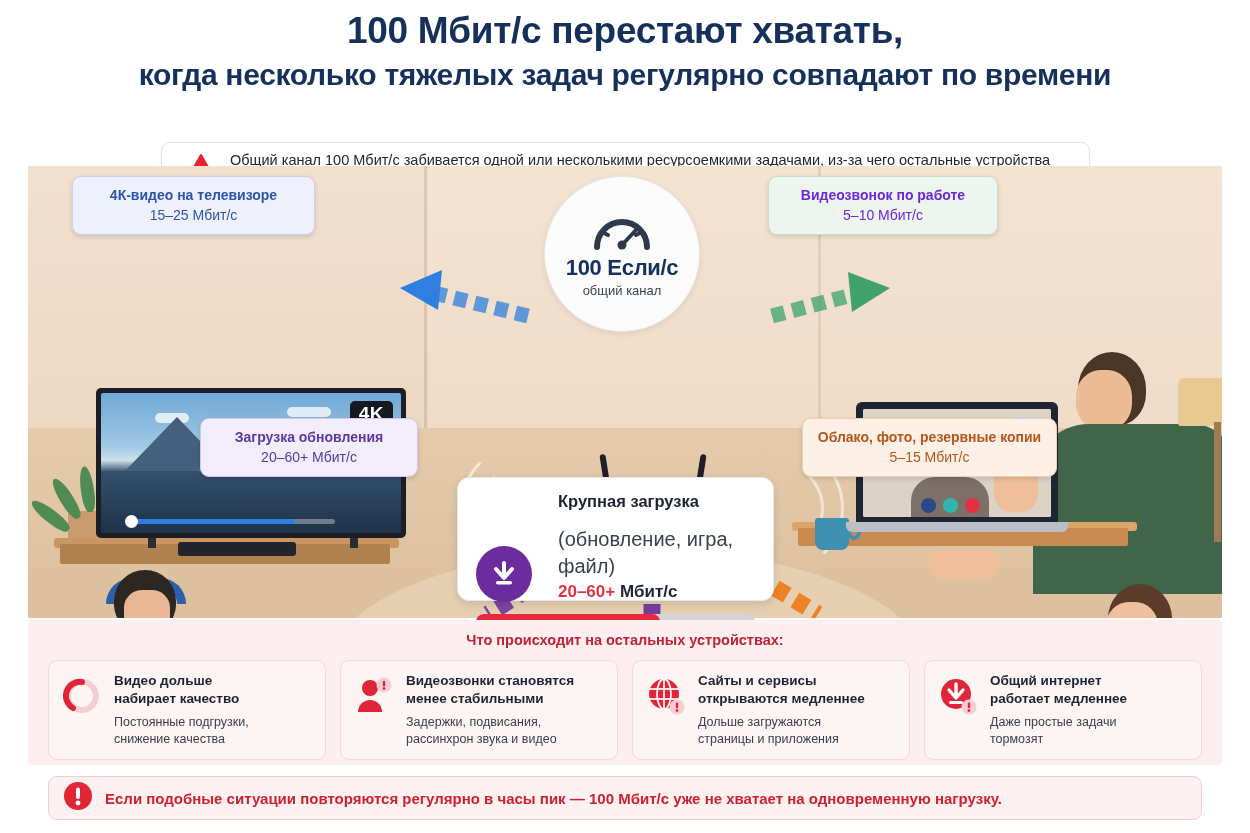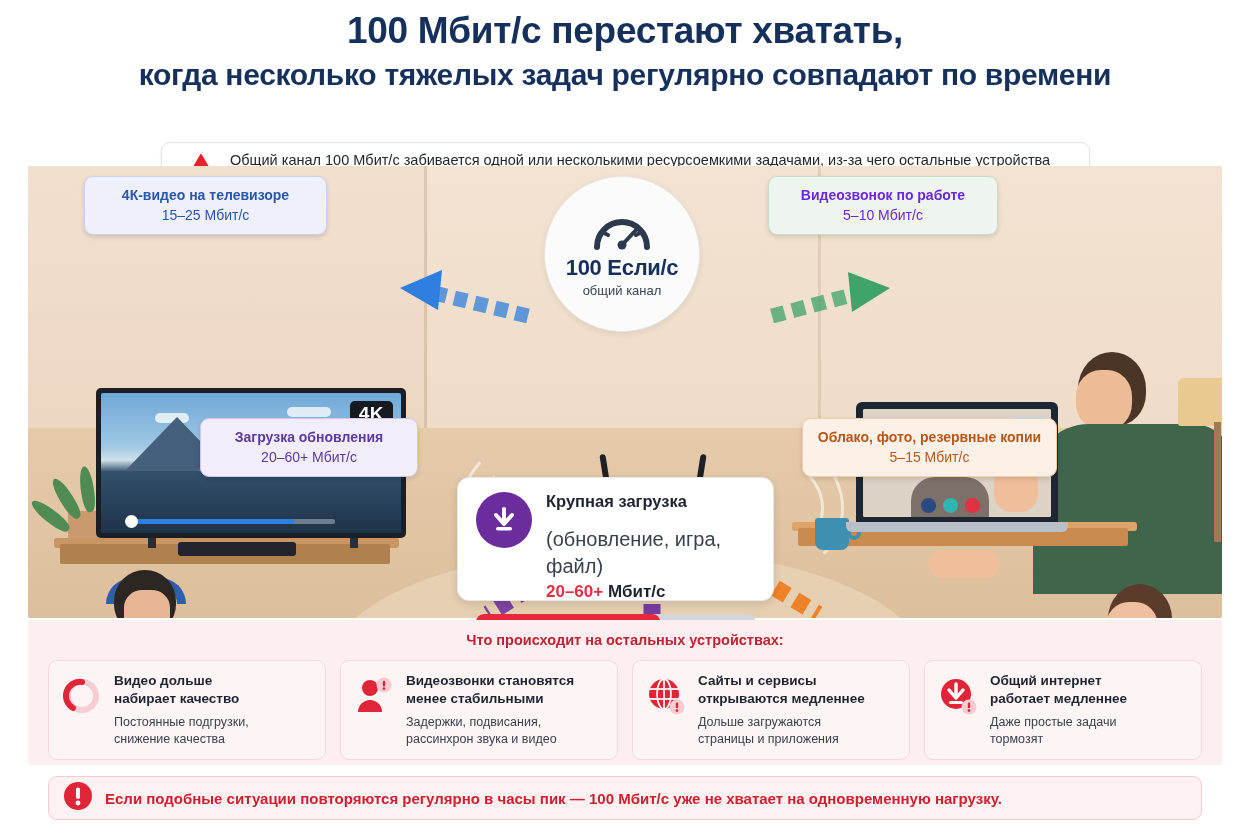--- a/index.html
+++ b/index.html
@@ -131,21 +131,21 @@
   .w-face { position:absolute; left:1078px; top:436px; width:52px; height:54px; background:#eec0a0; border-radius:44%;}
 
   
   .callout {
     position:absolute; border-radius:9px; padding:9px 14px; text-align:center;
     box-shadow: 0 2px 5px rgba(0,0,0,.13);
   }
   .callout .l1 { font-weight:bold; font-size:14px; line-height:1.3; }
   .callout .l2 { font-size:14px; line-height:1.35; margin-top:2px; }
 
-  .c-tv    { left:72px; top:176px; width:243px; background:#eef1fb; border:1px solid #c9d2ef;margin-left:12px; }
+  .c-tv    { left:72px; top:176px; width:243px; background:#eef1fb; border:1px solid #c9d2ef; }
   .c-tv .l1, .c-tv .l2 { color:#2a55a8; }
   .c-call  { left:768px; top:176px; width:230px; background:#eef5ee; border:1px solid #c8dcc8; }
   .c-call .l1, .c-call .l2 { color:#6d28d9; }
   .c-dl    { left:200px; top:418px; width:218px; background:#f1edfa; border:1px solid #d2c6ee; }
   .c-dl .l1, .c-dl .l2 { color:#5b3a9e; }
   .c-cloud { left:802px; top:418px; width:255px; background:#fdf0e6; border:1px solid #f0cfae; }
   .c-cloud .l1, .c-cloud .l2 { color:#b4571a; }
 
   
   .gauge {
@@ -156,21 +156,21 @@
   }
   .gauge .val { font-size:22px; font-weight:bold; color:#16305c; margin-top:4px; letter-spacing:-0.3px;}
   .gauge .sub { font-size:13px; color:#3b4450; margin-top:2px;}
 
   
   .dl-card {
     position:absolute; left:457px; top:477px; width:317px; height:124px;
     background:#fff; border:1px solid #e6e8ec; border-radius:12px;
     box-shadow:0 3px 8px rgba(0,0,0,.12); padding:14px 18px;
   }
-  .dl-row { display:flex; align-items:flex-start; gap:14px;}
+  .dl-row { display:flex; align-items:flex-end; gap:26px;}
   .dl-icon { width:56px; height:56px; flex:0 0 56px; border-radius:50%; background:#6b2d9e; display:flex; align-items:center; justify-content:center;}
   .dl-t1 { font-size:16.5px; font-weight:bold; color:#1d2430; line-height:1.2;}
   .dl-t2 { font-size:20px; color:#39414e; line-height:1.35; margin-top:14px;}
   .dl-t3 { font-size:17px; font-weight:bold; color:#1d2430; margin-top:2px;}
   .dl-t3 .hi { color:#e03244; }
   .dl-prog { margin-top:12px; height:15px; background:#d3d5d8; border-radius:9px; position:relative; overflow:hidden;}
   .dl-prog-f { position:absolute; left:0; top:0; height:100%; width:66%; background:#e8293c; border-radius:9px;}
 
   
   .cons {

